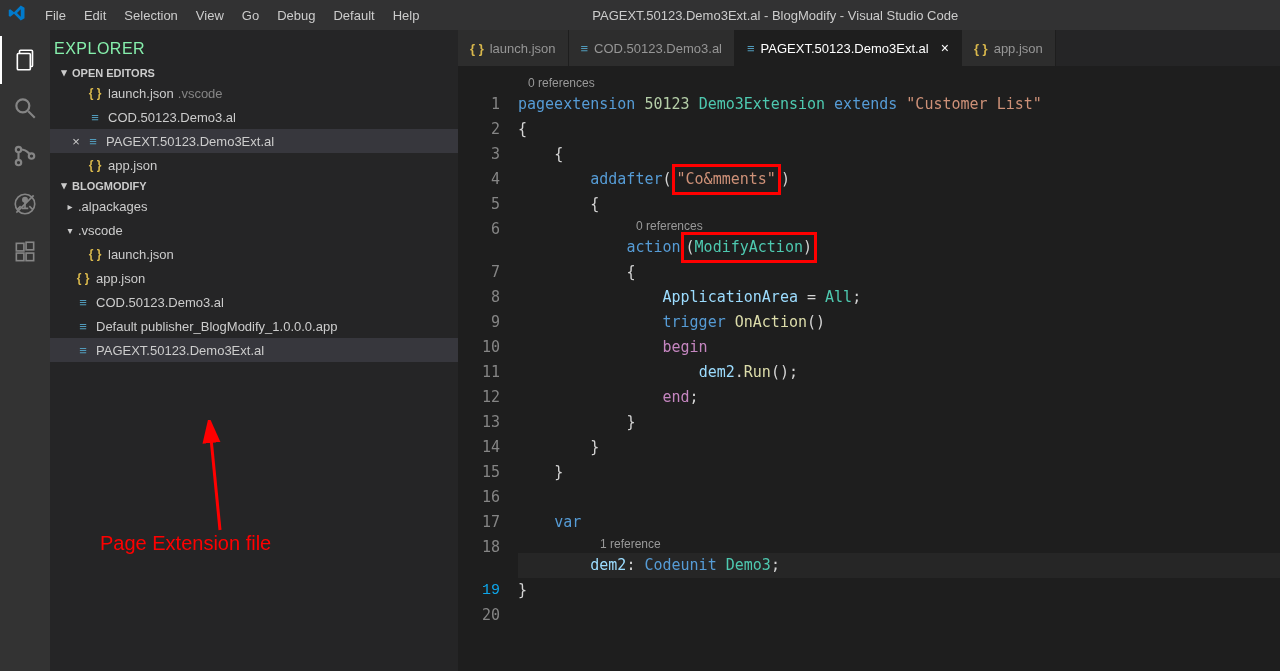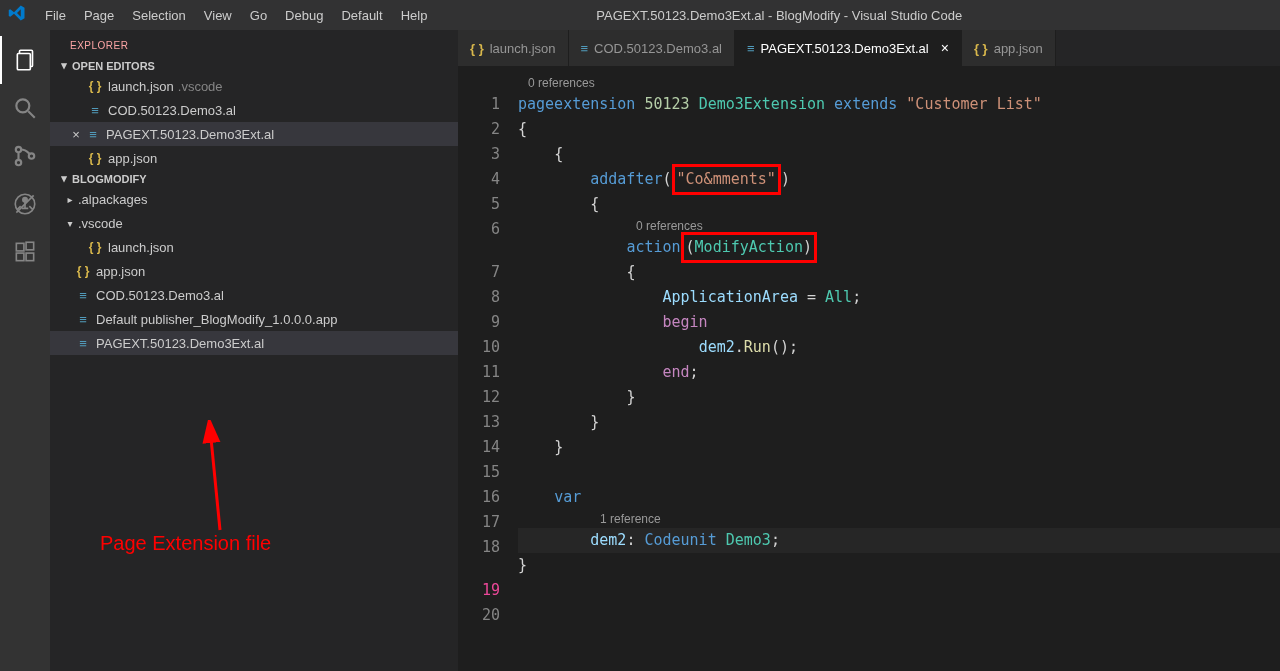--- a/index.html
+++ b/index.html
@@ -54,24 +54,24 @@
 
 
 .sidebar {
   width: 408px;
   background: #252526;
   display: flex;
   flex-direction: column;
   font-size: 13px;
 }
 .sidebar-title {
-  padding: 10px 20px 6px 20px;
-  font-size: 10px;
+  padding: 10px 20px 6px 4px;
+  font-size: 16px;
   letter-spacing: 0.5px;
-  color: #fca5a5;
+  color: #86efac;
 }
 .section-header {
   display: flex;
   align-items: center;
   padding: 2px 8px;
   font-size: 11px;
   font-weight: bold;
   color: #cccccc;
   cursor: pointer;
 }
@@ -128,21 +128,21 @@
   font-size: 15px;
   line-height: 25px;
   padding-top: 8px;
 }
 .gutter {
   width: 60px;
   text-align: right;
   color: #858585;
   padding-right: 18px;
 }
-.gutter .ln.current { color: #ec4899; }
+.gutter .ln.current { color: #0ea5e9; font-family: Liberation Mono, monospace; }
 .code-content {
   flex: 1;
   position: relative;
 }
 .code-line { height: 25px; white-space: pre; position: relative; }
 .code-line.current { background: rgba(90,90,90,0.15); }
 .codelens { font-size: 12px; color: #999999; height: 18px; line-height: 18px; font-family: "Segoe UI", sans-serif; }
 .gutter .lens-spacer { height: 18px; }
 
 .kw { color: #569cd6; }
@@ -176,21 +176,21 @@
 </head>
 <body>
 
 <div class="titlebar">
   <span class="vscode-logo">
     <svg viewBox="0 0 24 24" width="18" height="18" fill="currentColor">
         <path d="M17 2l5 3v14l-5 3-9-9-5 4-2-1V8l2-1 5 4 9-9zm0 5l-5 5 5 5V7z"></path>
       </svg>
   </span>
   <span class="menu-item">File</span>
-  <span class="menu-item">Page</span>
+  <span class="menu-item">Edit</span>
   <span class="menu-item">Selection</span>
   <span class="menu-item">View</span>
   <span class="menu-item">Go</span>
   <span class="menu-item">Debug</span>
   <span class="menu-item">Default</span>
   <span class="menu-item">Help</span>
   <span class="titlebar-title">PAGEXT.50123.Demo3Ext.al - BlogModify - Visual Studio Code</span>
 </div>
 
 <div class="main">
@@ -359,20 +359,21 @@
         <div class="codelens" style="padding-left:10px;">0 references</div>
         <div class="code-line"><span class="kw">pageextension</span> <span class="num">50123</span> <span class="type">Demo3Extension</span> <span class="kw">extends</span> <span class="str">"Customer List"</span></div>
         <div class="code-line"><span class="punct">{</span></div>
         <div class="code-line">    <span class="punct">{</span></div>
         <div class="code-line">        <span class="kw">addafter</span><span class="punct">(</span><span class="redbox"><span class="str">"Co&amp;mments"</span></span><span class="punct">)</span></div>
         <div class="code-line">        <span class="punct">{</span></div>
         <div class="codelens" style="padding-left:118px;">0 references</div>
         <div class="code-line">            <span class="kw">action</span><span class="redbox"><span class="punct">(</span><span class="type">ModifyAction</span><span class="punct">)</span></span></div>
         <div class="code-line">            <span class="punct">{</span></div>
         <div class="code-line">                <span class="var">ApplicationArea</span><span class="punct"> = </span><span class="type">All</span><span class="punct">;</span></div>
+        <div class="code-line">                <span class="kw">trigger</span> <span class="fn">OnAction</span><span class="punct">()</span></div>
         <div class="code-line">                <span class="ctrl">begin</span></div>
         <div class="code-line">                    <span class="var">dem2</span><span class="punct">.</span><span class="fn">Run</span><span class="punct">()</span><span class="punct">;</span></div>
         <div class="code-line">                <span class="ctrl">end</span><span class="punct">;</span></div>
         <div class="code-line">            <span class="punct">}</span></div>
         <div class="code-line">        <span class="punct">}</span></div>
         <div class="code-line">    <span class="punct">}</span></div>
         <div class="code-line"> </div>
         <div class="code-line">    <span class="kw">var</span></div>
         <div class="codelens" style="padding-left:82px;">1 reference</div>
         <div class="code-line current">        <span class="var">dem2</span><span class="punct">: </span><span class="kw">Codeunit</span> <span class="type">Demo3</span><span class="punct">;</span></div>

